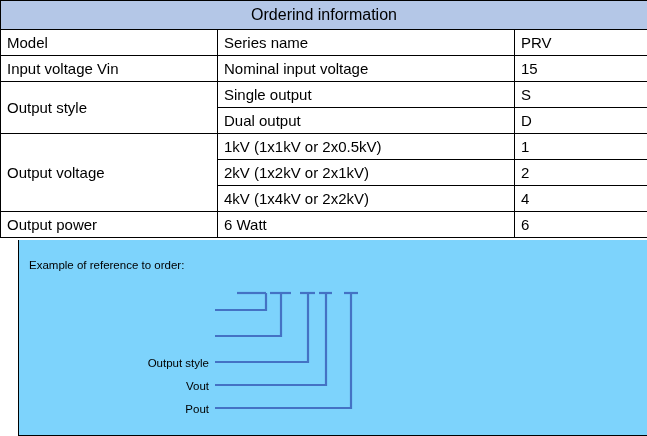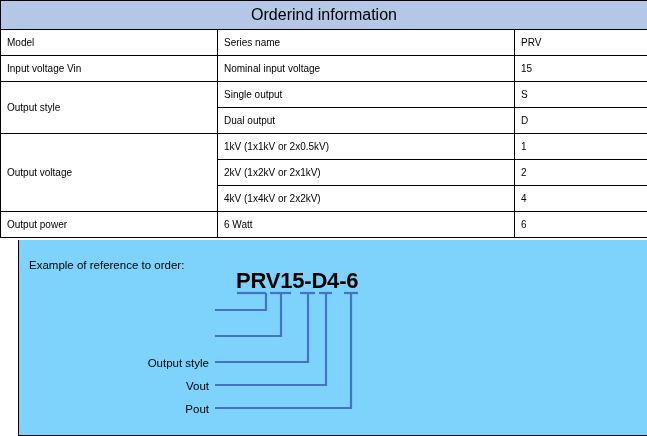--- a/index.html
+++ b/index.html
@@ -30,21 +30,21 @@
     left: 0;
     top: 0;
     width: 647px;
     border-collapse: collapse;
     table-layout: fixed;
   }
   table.order-table td,
   table.order-table th {
     border: 1px solid #000000;
     padding: 1px 6px;
-    font-size: 10px;
+    font-size: 15px;
     line-height: 1.18;
     font-weight: normal;
     text-align: left;
     vertical-align: middle;
     height: 26px;
     box-sizing: border-box;
     overflow: hidden;
     white-space: nowrap;
   }
   table.order-table th.title-cell {
@@ -180,21 +180,20 @@
         <td>6 Watt</td>
         <td>6</td>
       </tr>
     </tbody>
   </table>
 
   <div class="example-panel">
 
     <div class="example-caption">Example of reference to order:</div>
 
-    <div class="part-number">PRV15-D4-6</div>
 
     <div class="leader-label ll-2">Output style</div>
     <div class="leader-label ll-4">Pout</div>
     <div class="leader-label ll-3">Vout</div>
 
     <svg class="leader-svg" viewBox="0 0 647 196">
       <g stroke="#4472C4" stroke-width="2.2" fill="none">
 
         <line x1="218" y1="53" x2="247" y2="53"></line>
         <line x1="251" y1="53" x2="272" y2="53"></line>

